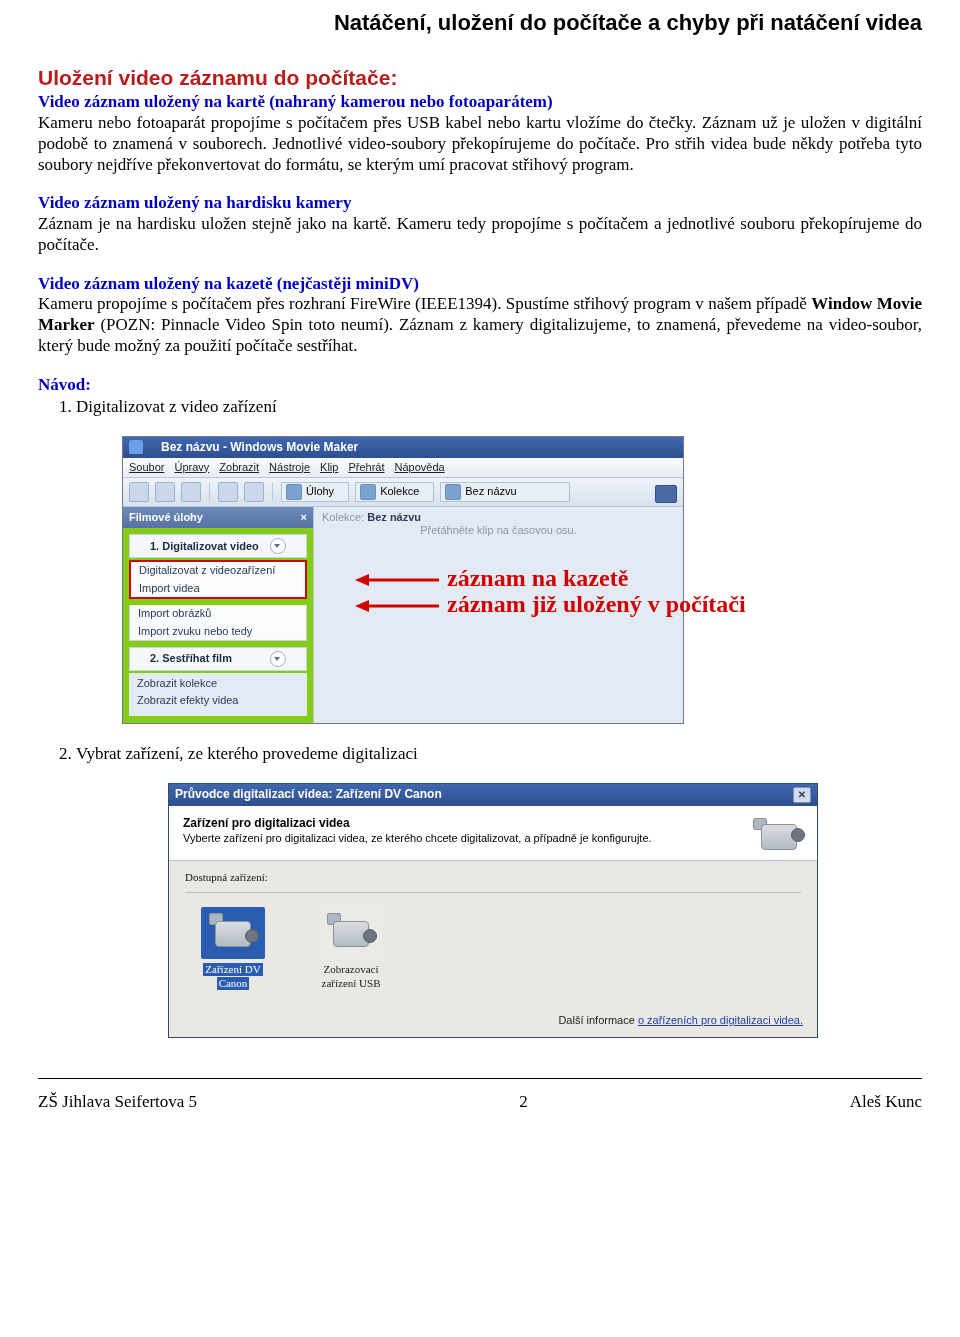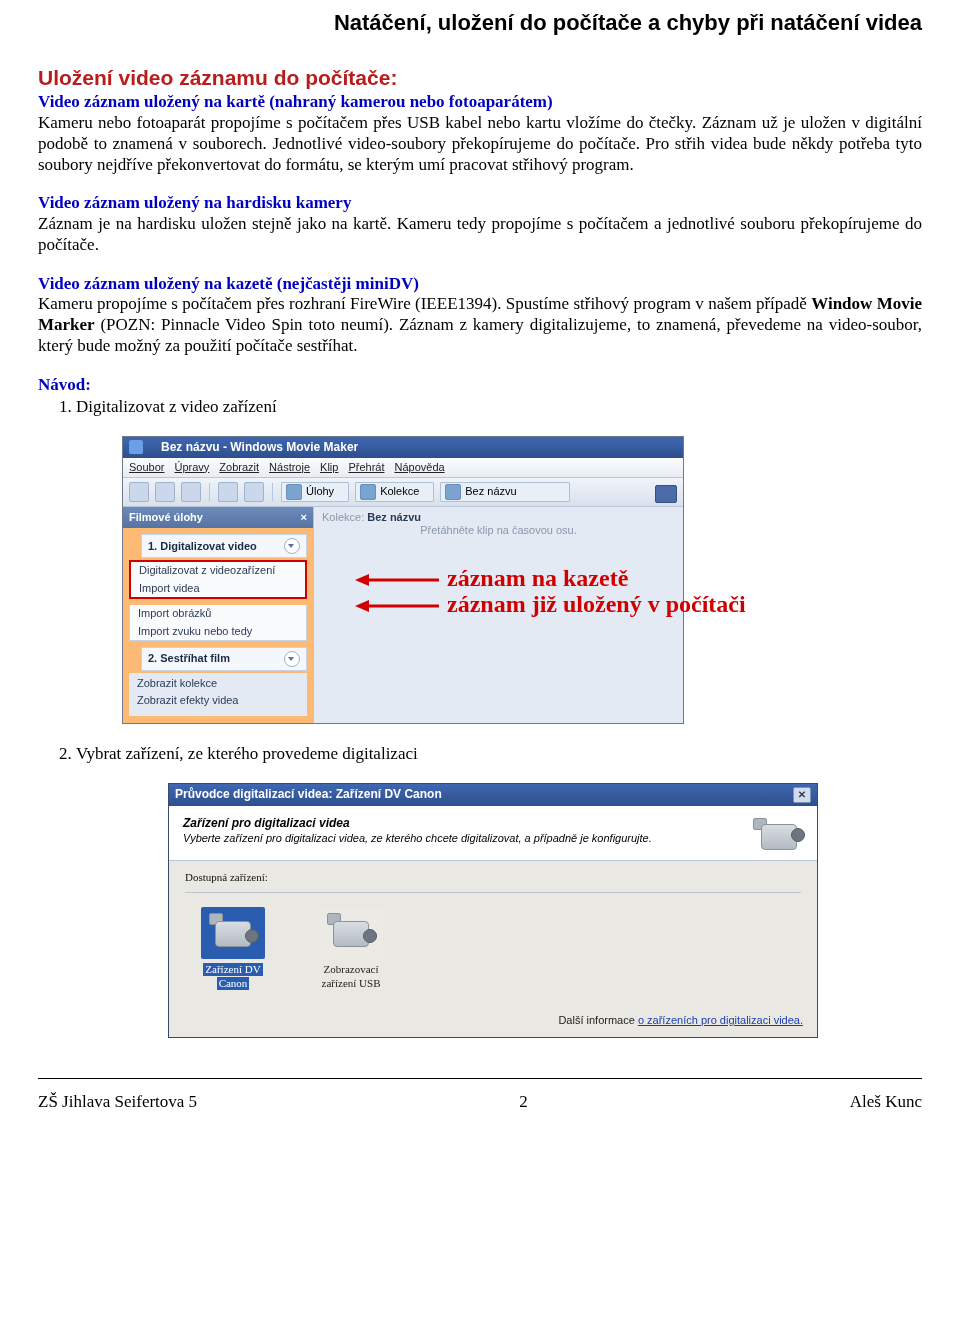--- a/index.html
+++ b/index.html
@@ -76,29 +76,29 @@
     border-bottom: 1px solid #b9c6d9;
   }
   .tb-btn { width:18px;height:18px;background:#cbd8eb;border:1px solid #9fb2ce;border-radius:2px;display:inline-block; }
   .tb-sep { width:1px;height:18px;background:#b9c6d9;margin:0 2px; }
   .tb-pill {
     display:flex;align-items:center;gap:4px;
     background:#e9eff7;border:1px solid #b0c0d6;padding:1px 14px 1px 4px;border-radius:1px;
   }
   .tb-pill .pi { width:14px;height:14px;background:#7ba3d0;border:1px solid #6a8fba;border-radius:2px; }
   .wmm-body { display:flex; }
-  .wmm-side { width: 190px; background:#fdba74;border-right:1px solid #b9c6d9; }
+  .wmm-side { width: 190px; background:#84cc16;border-right:1px solid #b9c6d9; }
   .side-title {
     background: linear-gradient(#6d8bb9,#5673a3);
     color:#fff;font-weight:bold;padding:4px 6px;display:flex;justify-content:space-between;align-items:center;
   }
   .side-title .close { color:#fff;cursor:default;font-family:Arial; }
   .section-head {
-    background:#f4f7fb;border:1px solid #c7d3e5;margin:6px 6px 0 18px;
-    padding:3px 6px;font-weight:bold;display:flex;justify-content:space-between;align-items:center;
+    background:#f4f7fb;border:1px solid #c7d3e5;margin:6px 6px 0 6px;
+    padding:3px 20px;font-weight:bold;display:flex;justify-content:space-between;align-items:center;
     color:#1b2a44;
   }
   .section-head .chev { width:14px;height:14px;border:1px solid #9fb2ce;border-radius:8px;background:#fff;position:relative; }
   .section-head .chev::after { content:"";position:absolute;left:3px;top:5px;border-left:3px solid transparent;border-right:3px solid transparent;border-bottom:4px solid #5a7299;transform:rotate(180deg); }
   .side-list { margin:2px 6px 6px 6px; background:#f9fbfd;border:1px solid #c7d3e5; }
   .side-list div { padding:2px 8px;color:#2b3a58;cursor:default; }
   .red-box { border:2px solid #d00000; }
   .wmm-main { flex:1; background:#e4eaf3; padding:4px 8px; color:#2b3a58; min-height:208px; }
   .wmm-main .k-title { color:#8a97a9;text-align:center; }
   .monitor { position:absolute; right:6px; top:48px; width:20px;height:16px;background:#4a6ba6;border:1px solid #36507f;border-radius:2px; }
@@ -122,21 +122,21 @@
   .wiz-title {
     background: linear-gradient(#3f67b0, #2e4f8e);
     color:#fff;font-weight:bold;padding:3px 6px;display:flex;justify-content:space-between;align-items:center;
     font-size:12px;
   }
   .wiz-title .xbtn {
     width:16px;height:14px;background:#d1dcef;border:1px solid #7c93b8;border-radius:2px;
     display:flex;align-items:center;justify-content:center;color:#2b3a58;font-family:Arial;font-size:10px;font-weight:bold;cursor:default;
   }
   .wiz-head {
-    background:#fff;padding:10px 14px 14px 14px;position:relative;border-bottom:1px solid #b9c6d9;font-style:italic;
+    background:#fff;padding:10px 14px 14px 14px;position:relative;border-bottom:1px solid #b9c6d9;
   }
   .wiz-head .bt { font-weight:bold;font-size:12px;color:#000;margin-bottom:2px; }
   .wiz-head .cam {
     position:absolute;right:14px;top:10px;width:52px;height:40px;
   }
   .cam-body { position:absolute;left:10px;top:8px;width:34px;height:24px;background:linear-gradient(#d9dde1,#b3bbc3);border:1px solid #8a939c;border-radius:4px; }
   .cam-lens { position:absolute;right:-2px;top:12px;width:12px;height:12px;background:#6d7680;border-radius:50%;border:1px solid #555d64; }
   .cam-vf { position:absolute;left:2px;top:2px;width:12px;height:10px;background:#aeb6be;border:1px solid #8a939c;border-radius:2px; }
   .wiz-body { padding:10px 16px 18px 16px;font-family:Liberation Serif, serif; }
   .wiz-body .lbl { color:#111;margin-bottom:6px; }

